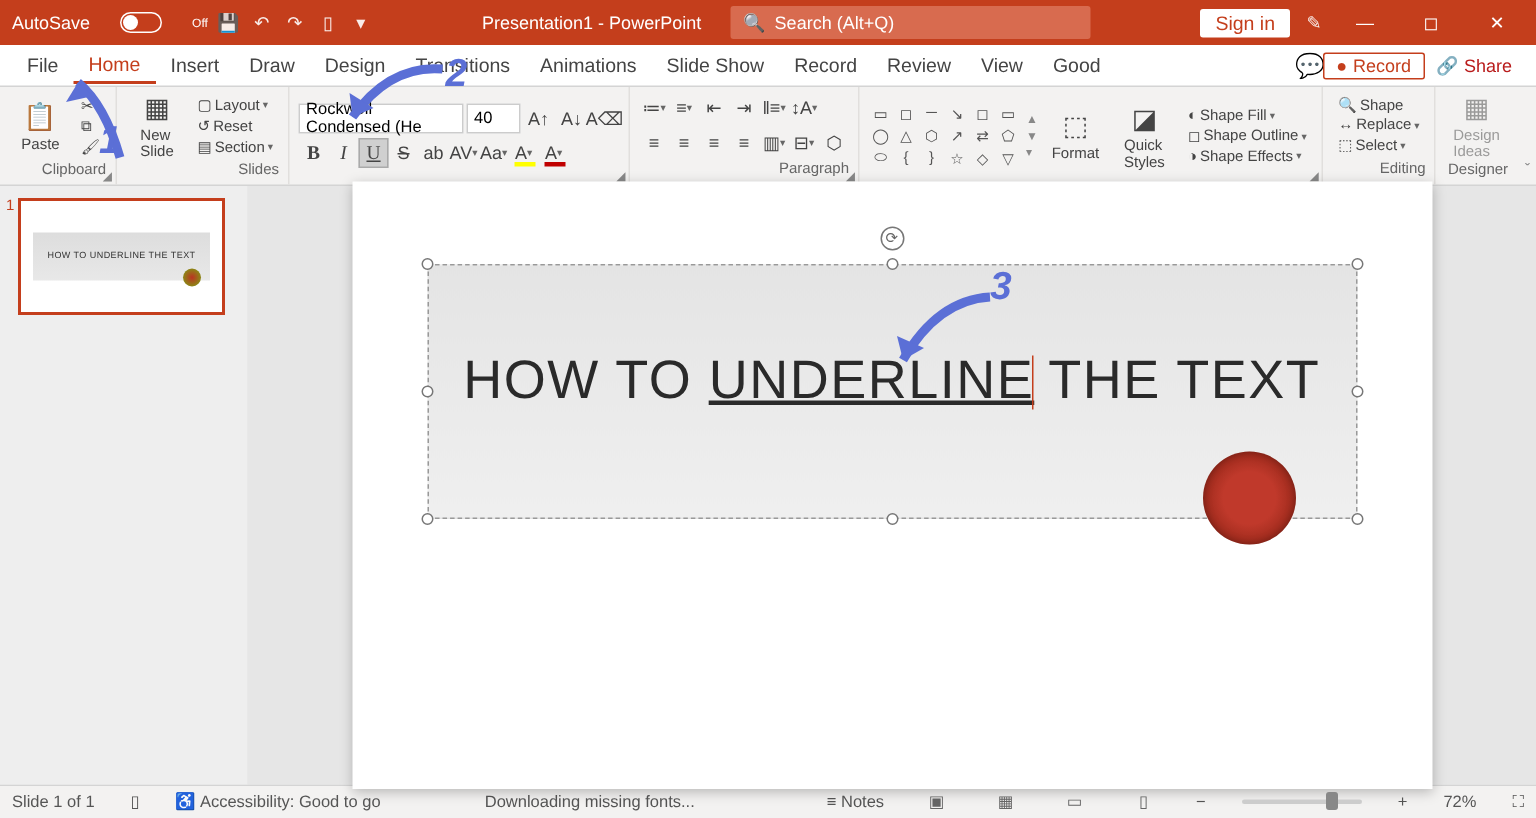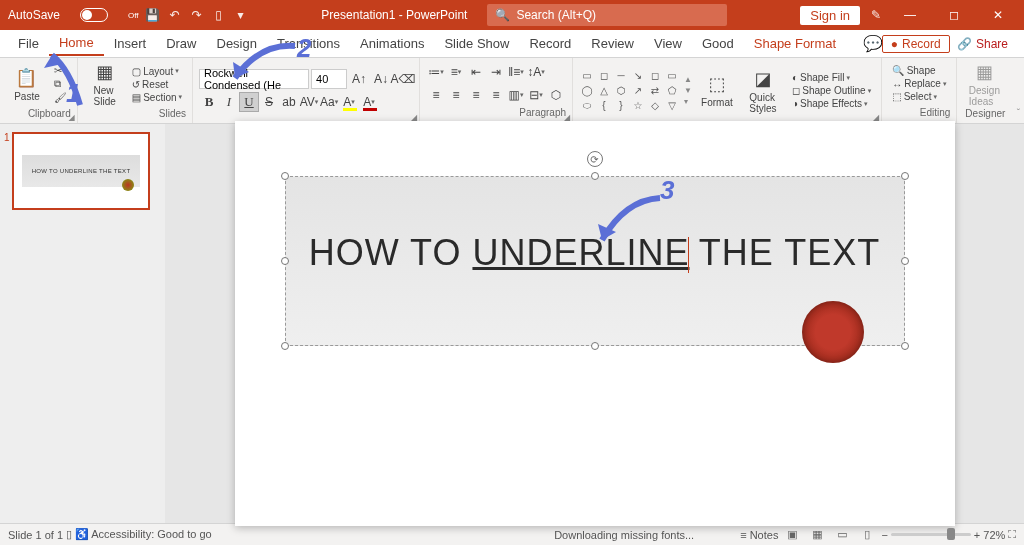--- a/index.html
+++ b/index.html
@@ -71,21 +71,21 @@
 .slide-text { position:absolute; top:55px; left:20px; right:20px; font-family:"Rockwell","Courier New",serif; font-size:36px; letter-spacing:1px; color:#2a2a2a; text-align:center;}
 .slide-text .ul { text-decoration:underline; }
 .cursor { display:inline-block; width:1px; height:36px; background:#c43e1c; vertical-align:middle; margin-left:-2px;}
 .seal { position:absolute; width:62px; height:62px; border-radius:50%; background:radial-gradient(circle,#c0392b 40%,#9e2a1c 70%,#c0392b 100%); bottom:-18px; right:40px; box-shadow:inset 0 0 6px rgba(0,0,0,.3);}
 
 
 .anno { position:absolute; color:#5b6fd6; font-size:26px; font-weight:bold; font-style:italic; z-index:50;}
 .arrow { position:absolute; z-index:49; }
 
 
-.statusbar { height:22px; background:#f3f2f1; border-top:1px solid #d4d4d4; display:flex; align-items:center; font-size:11px; color:#555; padding:0 8px; gap:3px;}
+.statusbar { height:22px; background:#f3f2f1; border-top:1px solid #d4d4d4; display:flex; align-items:center; font-size:11px; color:#555; padding:0 8px; gap:24px;}
 .statusbar .fill { flex:1; }
 .viewbtn { width:22px; height:18px; display:flex; align-items:center; justify-content:center; font-size:11px; color:#666; }
 .zoom-slider { width:80px; height:3px; background:#ccc; position:relative; border-radius:2px;}
 .zoom-slider .thumb-z { position:absolute; width:8px; height:12px; background:#888; top:-5px; left:56px; border-radius:2px;}
 </style>
 </head>
 <body>
 
 <div class="titlebar">
   <div class="left">
@@ -122,21 +122,20 @@
   <div class="tab">Insert</div>
   <div class="tab">Draw</div>
   <div class="tab">Design</div>
   <div class="tab">Transitions</div>
   <div class="tab">Animations</div>
   <div class="tab">Slide Show</div>
   <div class="tab">Record</div>
   <div class="tab">Review</div>
   <div class="tab">View</div>
   <div class="tab">Good</div>
-  <div class="tab contextual">Shape Format</div>
   <div class="spacer"></div>
   <div style="width:18px;text-align:center;color:#666">💬</div>
   <div class="record-btn">
       <span style="color:#c43e1c">●</span>
       <span>Record</span>
     </div>
   <div class="share-btn">🔗 <span>Share</span></div>
 </div>
 
 <div class="ribbon">

